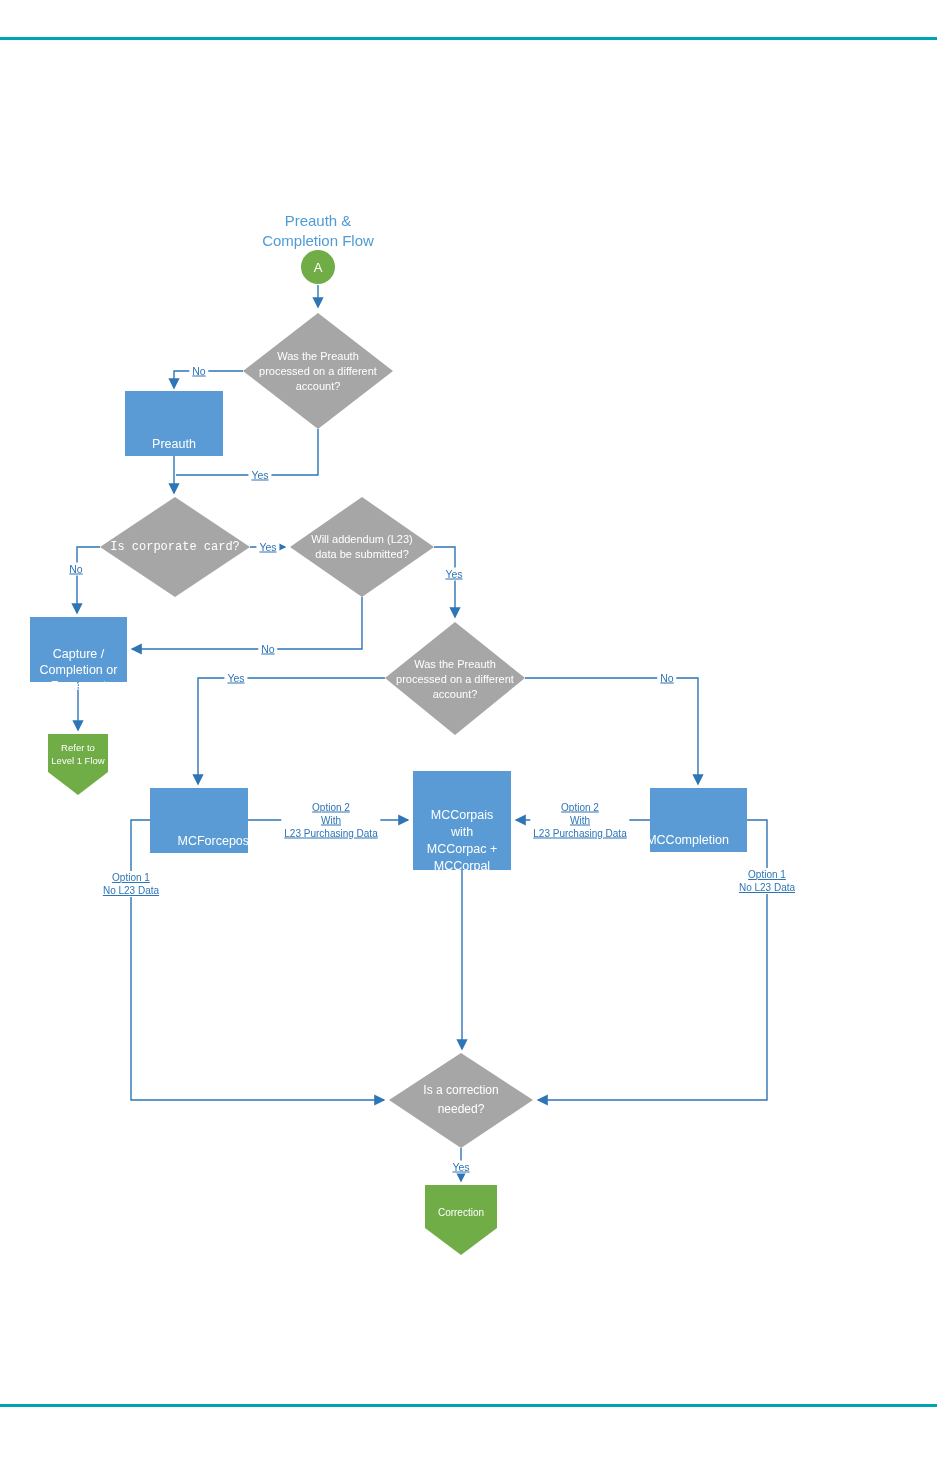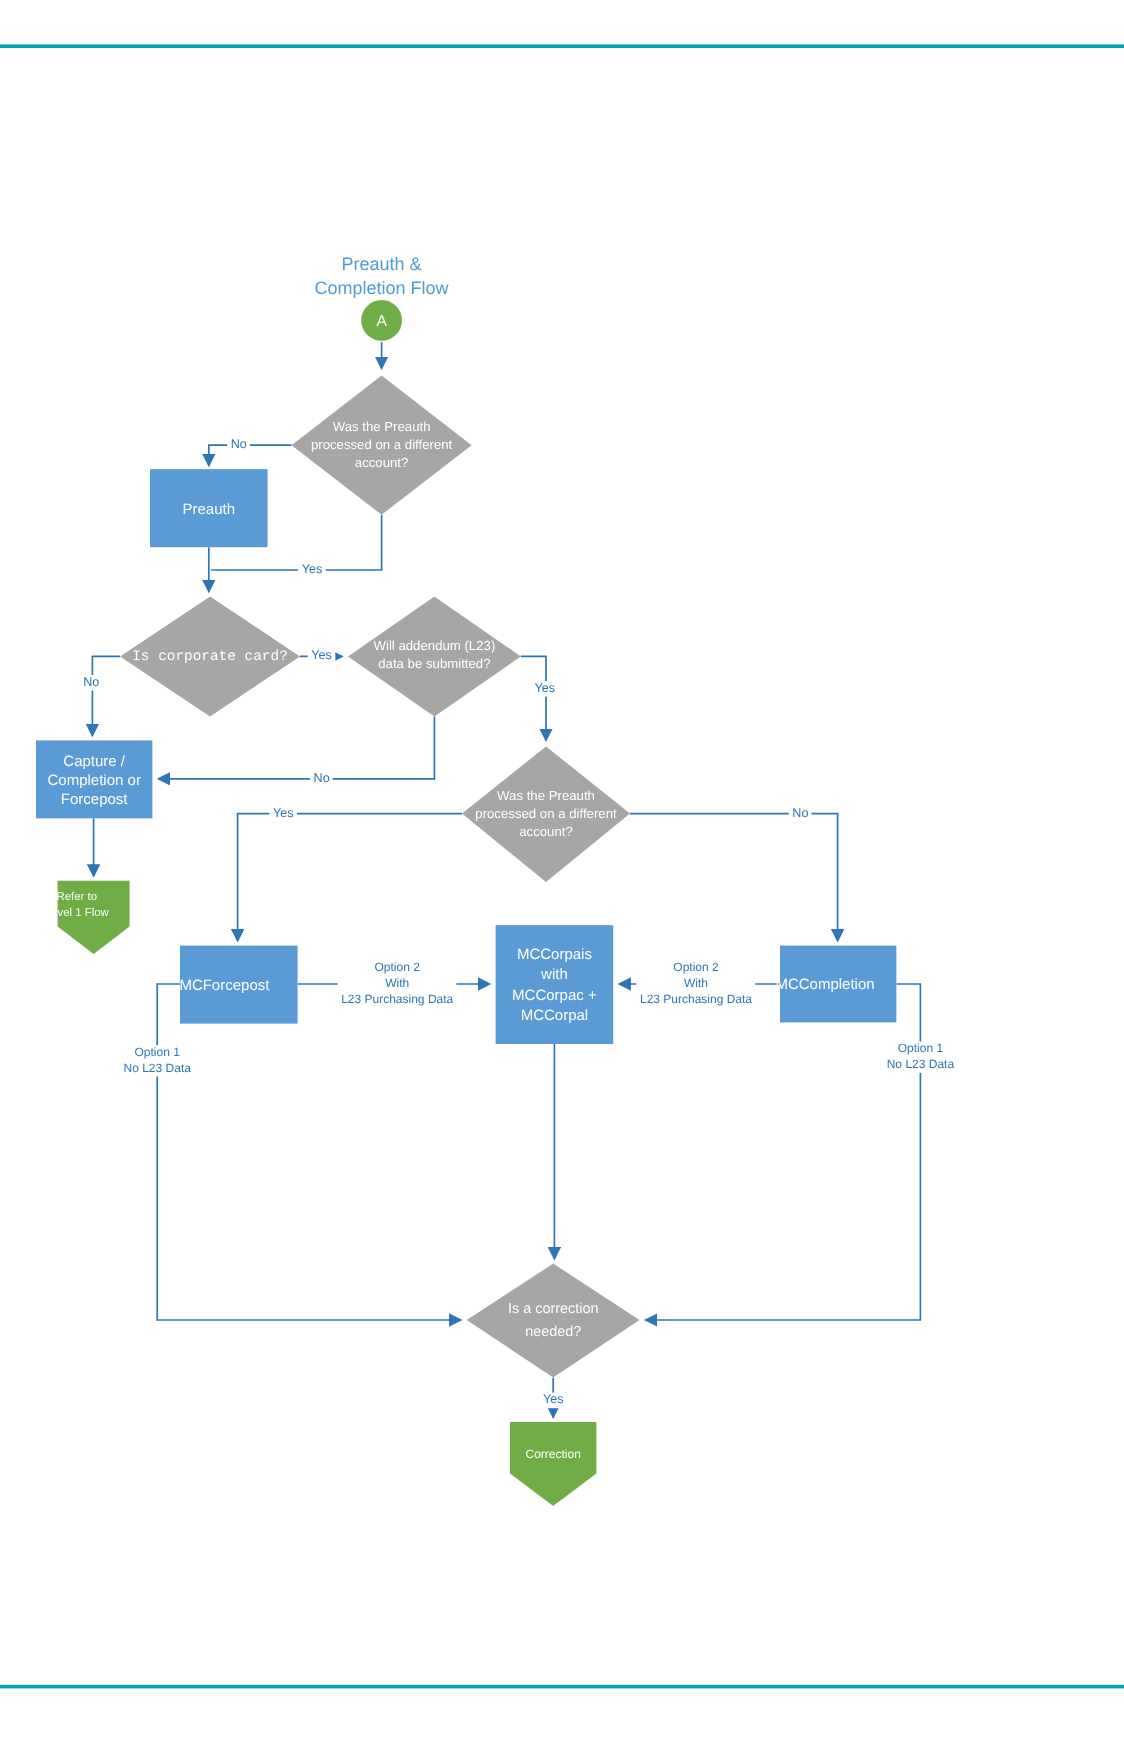--- a/index.html
+++ b/index.html
@@ -10,26 +10,26 @@
   .edge{stroke:#2e75b6;stroke-width:1.4;fill:none;marker-end:url(#ah);}
   .edge-na{stroke:#2e75b6;stroke-width:1.4;fill:none;}
   .shape-gray{fill:#a6a6a6;}
   .shape-blue{fill:#5b9bd5;}
   .shape-green{fill:#70ad47;}
   .txt{position:absolute;display:flex;flex-direction:column;align-items:center;justify-content:center;text-align:center;}
   .title{color:#4f9bd5;font-size:15px;line-height:20px;}
   .node-white{color:#ffffff;}
   .dia-txt{font-size:11px;line-height:15px;}
   .dia-txt2{font-size:12px;line-height:19px;}
-  .box-txt{font-size:12.5px;line-height:16px;}
+  .box-txt{font-size:12.5px;line-height:16px;margin-top:20px;}
   .pent-txt{font-size:9.5px;line-height:13px;}
   .pent-txt2{font-size:10px;line-height:14px;}
   .a-lbl{font-size:13px;}
   .lbl{position:absolute;transform:translate(-50%,-50%);background:#ffffff;color:#2e75b6;
-       font-size:10.5px;line-height:13px;text-align:center;padding:0 3px;white-space:nowrap;}
+       font-size:10.5px;line-height:13px;text-align:center;padding:0 3px;white-space:nowrap;text-decoration:underline;}
   .lbl span{display:block;}
 </style>
 </head>
 <body>
 
 <div class="page">
 
   <div class="rule" style="top:37px;"></div>
   <div class="rule" style="top:1404px;"></div>
 
@@ -94,32 +94,32 @@
     <span>Will addendum (L23)</span>
     <span>data be submitted?</span>
   </div>
 
   <div class="txt node-white box-txt" style="left:30px;top:617px;width:97px;height:65px;">
     <span>Capture /</span>
     <span>Completion or</span>
     <span>Forcepost</span>
   </div>
 
-  <div class="txt node-white pent-txt" style="left:32px;top:740px;width:64px;height:28px;">
+  <div class="txt node-white pent-txt" style="left:46px;top:740px;width:64px;height:28px;">
     <span>Refer to</span>
     <span>Level 1 Flow</span>
   </div>
 
   <div class="txt node-white dia-txt" style="left:389px;top:650px;width:132px;height:58px;">
     <span>Was the Preauth</span>
     <span>processed on a different</span>
     <span>account?</span>
   </div>
 
-  <div class="txt node-white box-txt" style="left:138px;top:788px;width:98px;height:65px;">MCForcepost</div>
+  <div class="txt node-white box-txt" style="left:166px;top:788px;width:98px;height:65px;">MCForcepost</div>
 
   <div class="txt node-white box-txt" style="left:413px;top:771px;width:98px;height:99px;line-height:17px;border-radius:12px;">
     <span>MCCorpais</span>
     <span>with</span>
     <span>MCCorpac +</span>
     <span>MCCorpal</span>
   </div>
 
   <div class="txt node-white box-txt" style="left:650px;top:788px;width:75px;height:64px;">MCCompletion</div>
 

